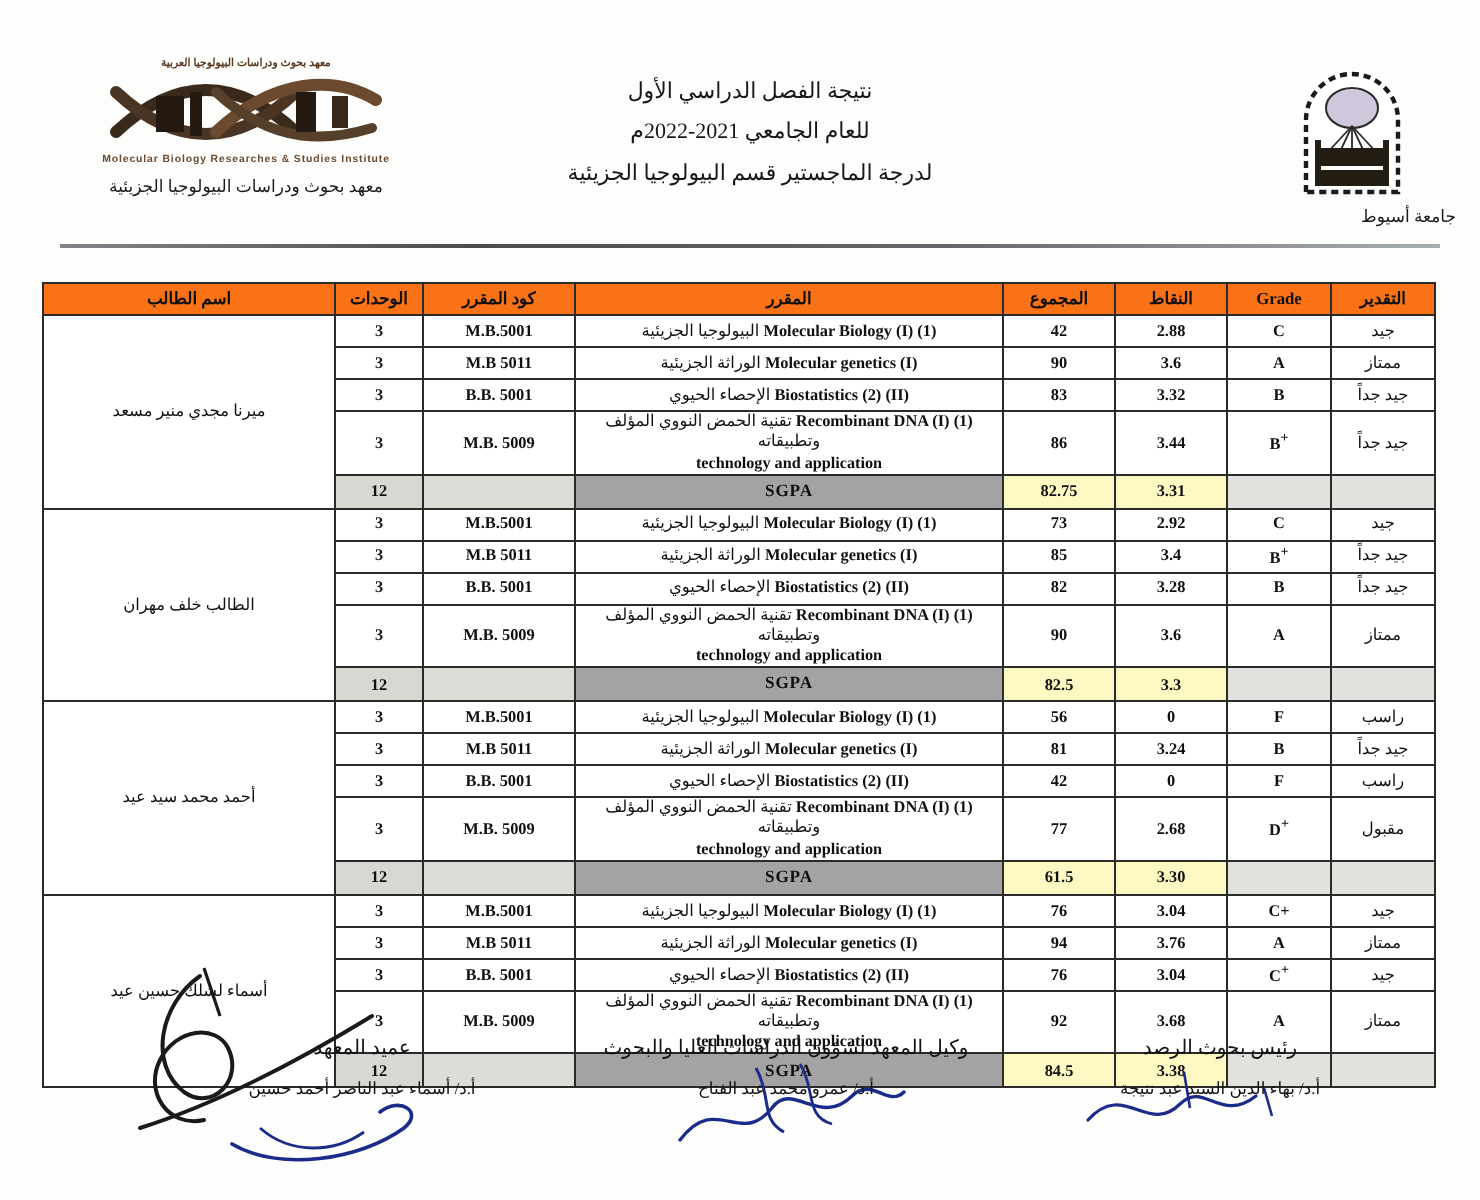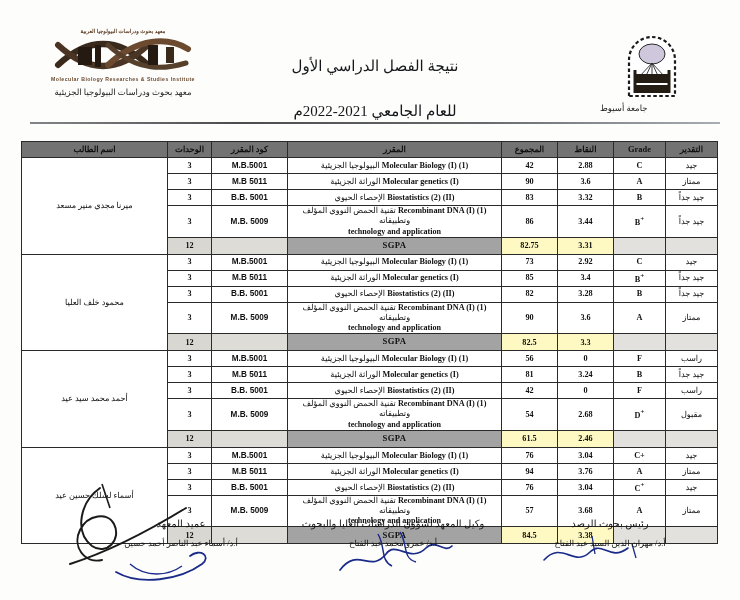--- a/index.html
+++ b/index.html
@@ -70,32 +70,31 @@
 
   .title-block {
     position: absolute;
     left: 250px;
     top: 10px;
     width: 250px;
     text-align: center;
     line-height: 1.85;
   }
   .title-block div {
-    font-size: 15px;
+    font-size: 11px;
     color: #15171a;
     white-space: nowrap;
-    margin-top: 17px;
   }
 
   .logo-right {
     position: absolute;
-    left: 600px;
+    left: 624px;
     top: 4px;
     width: 104px;
-    text-align: left;
+    text-align: right;
   }
   .logo-right .uni-ar {
     font-size: 8.5px;
     margin-top: 3px;
     color: #1a1a1a;
   }
   .seal { margin: 0 auto; display: block; }
 
   .hdr-rule {
     position: absolute;
@@ -127,21 +126,21 @@
     padding: 0;
     font-size: 8.2px;
     line-height: 1.15;
     height: 15px;
     color: #101010;
   }
   table.result thead th {
     height: 15px;
     font-weight: bold;
     font-size: 8.4px;
-    background: #737373;
+    background: #f97316;
   }
   .c-taqdir  { width: 52px; }
   .c-grade   { width: 52px; }
   .c-points  { width: 56px; }
   .c-total   { width: 56px; }
   .c-course  { width: 214px; }
   .c-code    { width: 76px; }
   .c-units   { width: 44px; }
   .c-name    { width: 146px; }
 
@@ -156,21 +155,21 @@
   td.course.two-line .l2 {
     display: block;
     direction: ltr;
     font-weight: bold;
     font-size: 8.1px;
   }
   td.code {
     font-weight: bold;
     font-size: 8.3px;
     direction: ltr;
-    font-family: Liberation Sans, sans-serif;
+    font-family: Liberation Serif, serif;
   }
   td.num {
     font-weight: bold;
     font-size: 8.6px;
     direction: ltr;
     font-family: "Liberation Serif", serif;
   }
   td.grade {
     font-weight: bold;
     font-size: 9px;
@@ -355,21 +354,21 @@
             <td class="units">12</td>
           </tr>
           <tr>
             <td class="taqdir">جيد</td>
             <td class="grade">C</td>
             <td class="num">2.92</td>
             <td class="num">73</td>
             <td class="course"><span class="en">Molecular Biology (I) (1)</span> <span class="ar">البيولوجيا الجزيئية</span></td>
             <td class="code">M.B.5001</td>
             <td class="units">3</td>
-            <td class="student-name" rowspan="5">محمود خلف العليا</td>
+            <td class="student-name" rowspan="5">الطالب خلف مهران</td>
           </tr>
           <tr>
             <td class="taqdir">جيد جداً</td>
             <td class="grade">B<sup>+</sup></td>
             <td class="num">3.4</td>
             <td class="num">85</td>
             <td class="course"><span class="en">Molecular genetics  (I)</span> <span class="ar">الوراثة الجزيئية</span></td>
             <td class="code">M.B 5011</td>
             <td class="units">3</td>
           </tr>
@@ -425,29 +424,29 @@
             <td class="num">0</td>
             <td class="num">42</td>
             <td class="course"><span class="en">Biostatistics (2) (II)</span> <span class="ar">الإحصاء الحيوي</span></td>
             <td class="code">B.B. 5001</td>
             <td class="units">3</td>
           </tr>
           <tr>
             <td class="taqdir">مقبول</td>
             <td class="grade">D<sup>+</sup></td>
             <td class="num">2.68</td>
-            <td class="num">54</td>
+            <td class="num">77</td>
             <td class="course two-line"><span class="en">Recombinant DNA  (I) (1)</span> <span class="ar">تقنية الحمض النووي المؤلف وتطبيقاته</span><span class="l2">technology and application</span></td>
             <td class="code">M.B. 5009</td>
             <td class="units">3</td>
           </tr>
           <tr class="sgpa">
             <td class="blank-cell"></td>
             <td class="blank-cell"></td>
-            <td class="num">2.46</td>
+            <td class="num">3.30</td>
             <td class="num">61.5</td>
             <td class="sgpa-label">SGPA</td>
             <td class="code-blank"></td>
             <td class="units">12</td>
           </tr>
           <tr>
             <td class="taqdir">جيد</td>
             <td class="grade">C+</td>
             <td class="num">3.04</td>
             <td class="num">76</td>
@@ -471,21 +470,21 @@
             <td class="num">3.04</td>
             <td class="num">76</td>
             <td class="course"><span class="en">Biostatistics (2) (II)</span> <span class="ar">الإحصاء الحيوي</span></td>
             <td class="code">B.B. 5001</td>
             <td class="units">3</td>
           </tr>
           <tr>
             <td class="taqdir">ممتاز</td>
             <td class="grade">A</td>
             <td class="num">3.68</td>
-            <td class="num">57</td>
+            <td class="num">92</td>
             <td class="course two-line"><span class="en">Recombinant DNA  (I) (1)</span> <span class="ar">تقنية الحمض النووي المؤلف وتطبيقاته</span><span class="l2">technology and application</span></td>
             <td class="code">M.B. 5009</td>
             <td class="units">3</td>
           </tr>
           <tr class="sgpa">
             <td class="blank-cell"></td>
             <td class="blank-cell"></td>
             <td class="num">3.38</td>
             <td class="num">84.5</td>
             <td class="sgpa-label">SGPA</td>
@@ -513,21 +512,21 @@
     <svg class="ink" style="left:30px; top:-30px;" width="200" height="120" viewBox="0 0 200 120" aria-hidden="true">
       <path d="M70 20 C50 34, 44 64, 62 78 C76 88, 92 72, 84 56 C78 44, 58 46, 50 62 C42 78, 54 96, 72 92" stroke="#1a1a1a" stroke-width="2" fill="none" stroke-linecap="round"></path>
       <path d="M40 96 C78 84, 120 62, 156 40" stroke="#1a1a1a" stroke-width="2" fill="none" stroke-linecap="round"></path>
       <path d="M72 16 L80 40" stroke="#1a1a1a" stroke-width="1.6" fill="none"></path>
       <path d="M86 104 C110 118, 150 112, 172 96 C182 88, 170 80, 160 88" stroke="#1b2b8a" stroke-width="1.8" fill="none" stroke-linecap="round"></path>
       <path d="M100 96 C116 110, 138 108, 152 98" stroke="#1b2b8a" stroke-width="1.4" fill="none"></path>
     </svg>
 
     <div class="sig sig-a">
       <div class="role">رئيس بحوث الرصد</div>
-      <div class="person">أ.د/ مهران الدين السيد عبد الفتاح</div>
+      <div class="person">أ.د/ بهاء الدين السيد عبد نتيجة</div>
     </div>
 
     <div class="sig sig-b">
       <div class="role">وكيل المعهد لشؤون الدراسات العليا والبحوث</div>
       <div class="person">أ.د/ عمرو محمد عبد الفتاح</div>
     </div>
 
     <div class="sig sig-c">
       <div class="role">عميد المعهد</div>
       <div class="person">أ.د/ أسماء عبد الناصر أحمد حسين</div>

